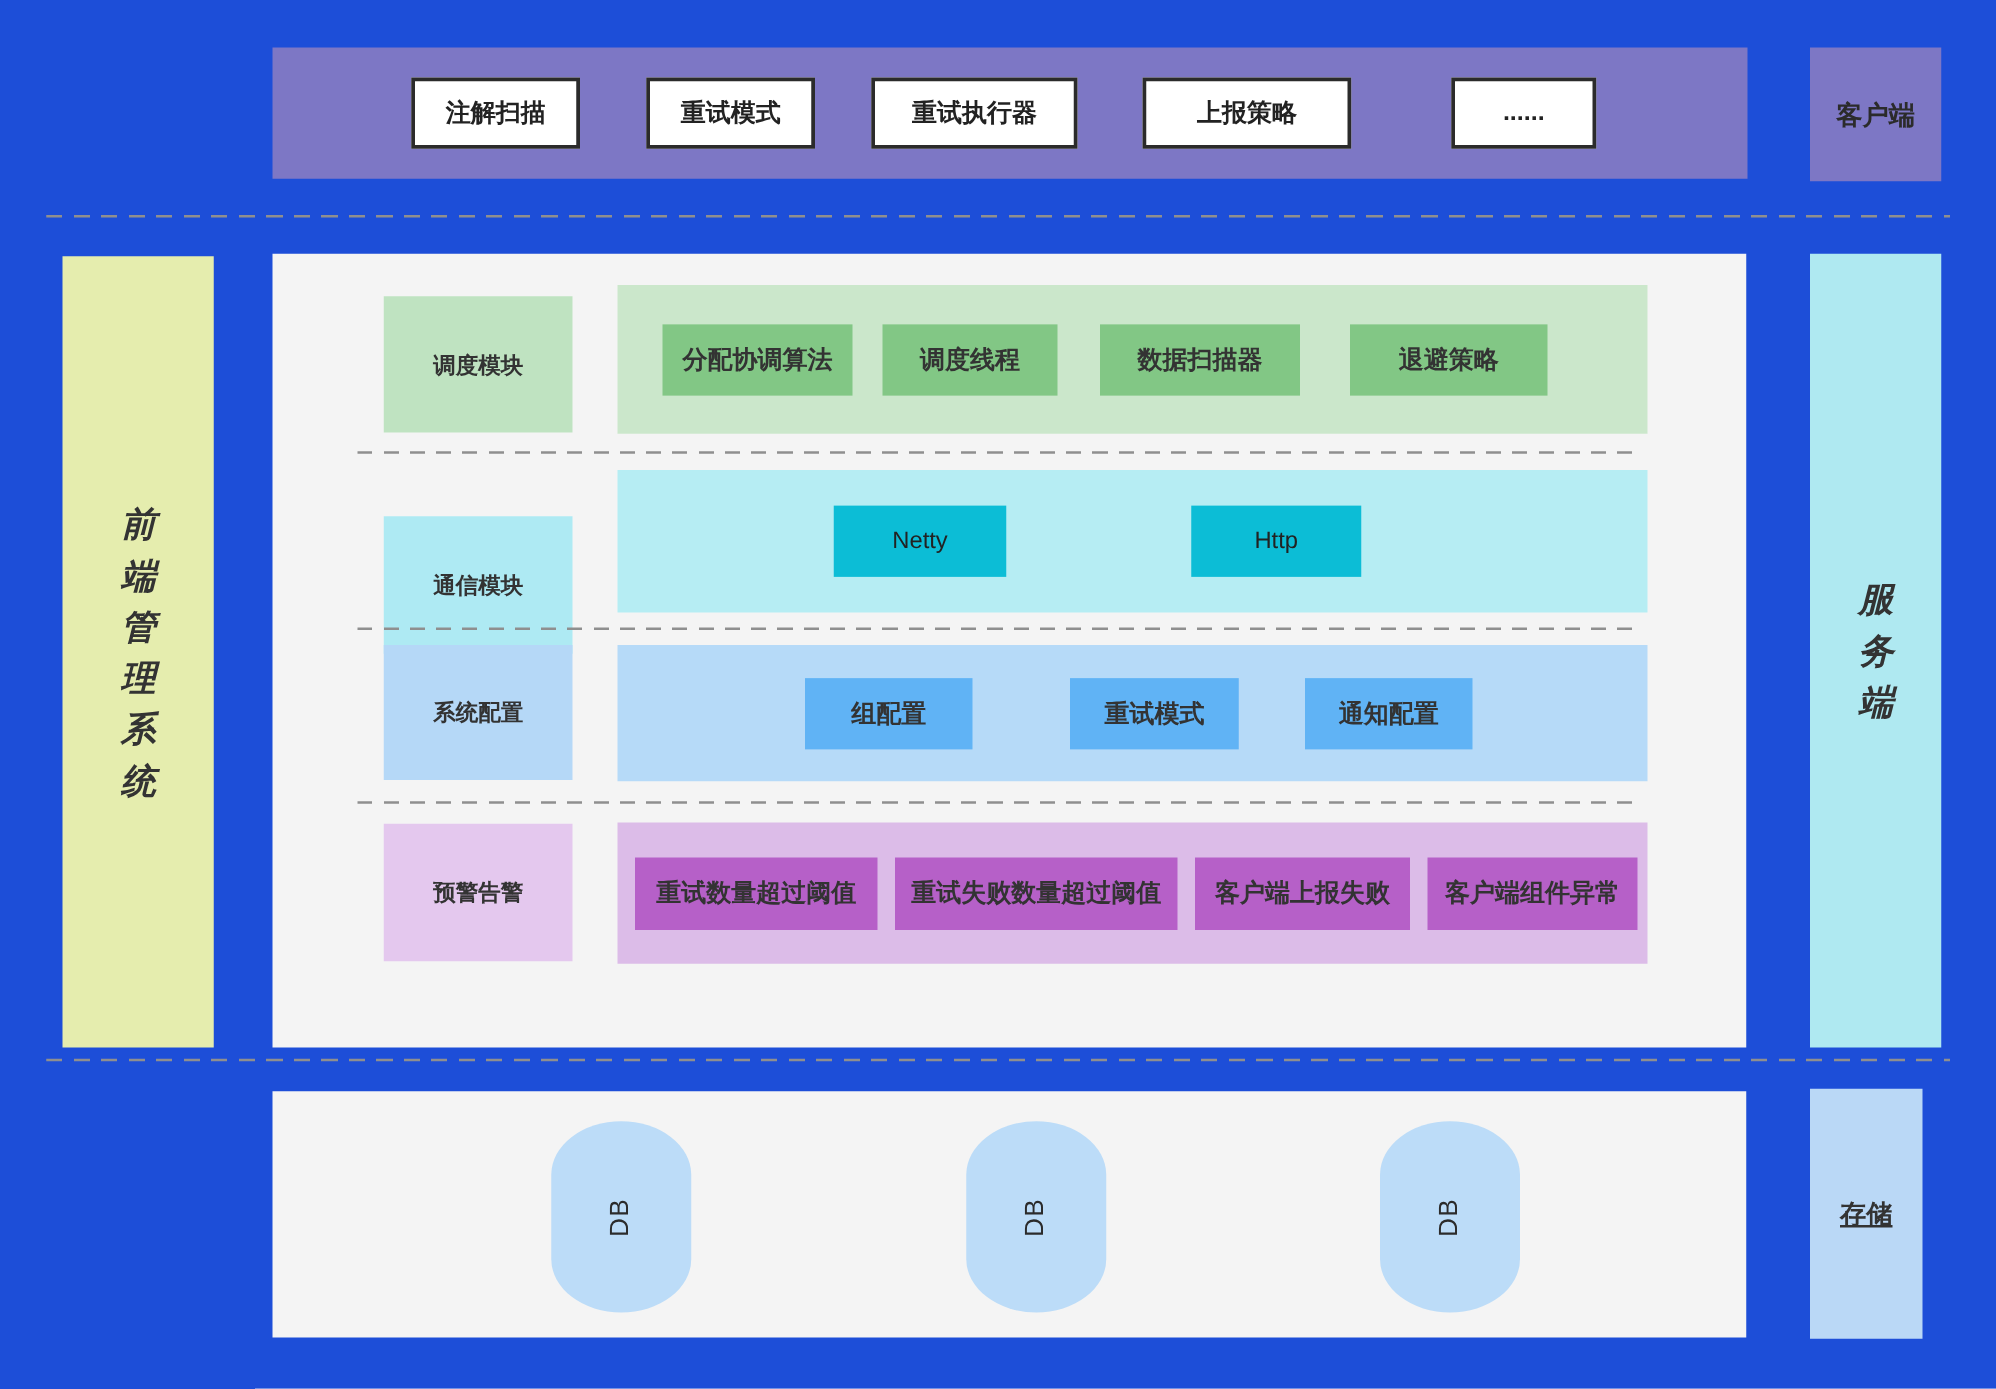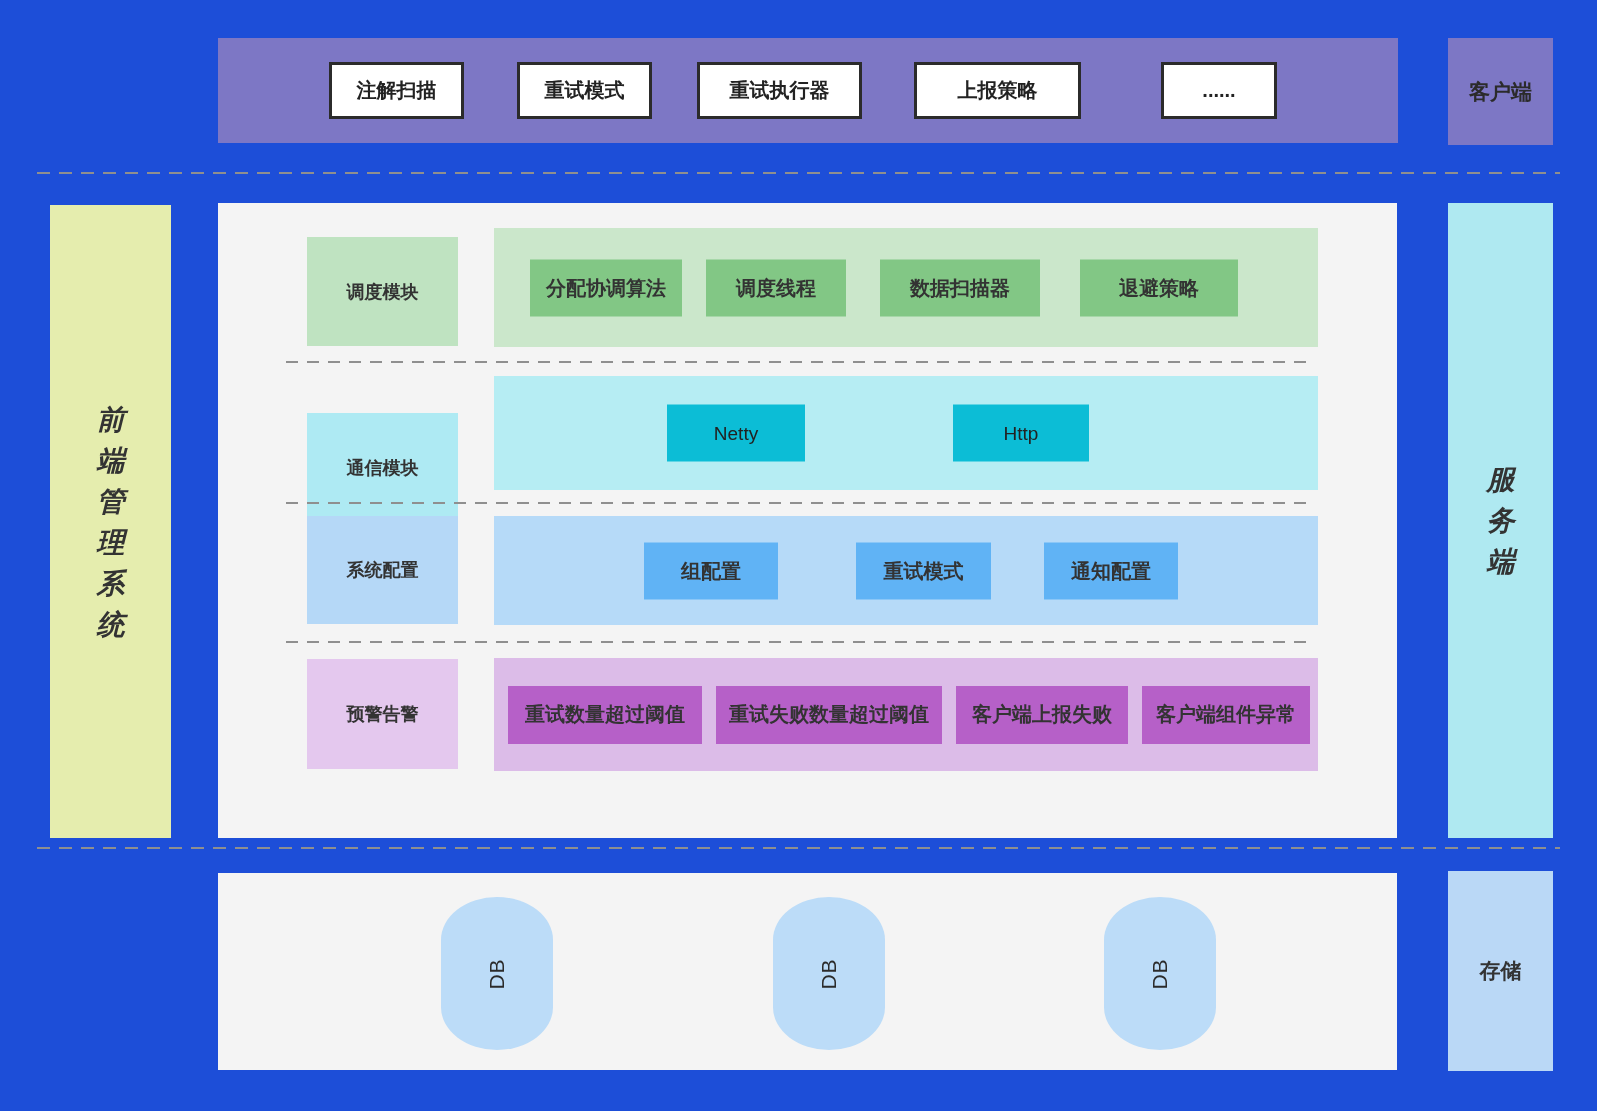--- a/index.html
+++ b/index.html
@@ -60,22 +60,22 @@
   .body-purple{top:455px;height:113px;background:#dcbce8;}
   .it-purple{background:#b660c8;height:58px;}
   .p0{left:14px;width:194px;} .p1{left:222px;width:226px;text-align:right;} .p2{left:462px;width:172px;} .p3{left:648px;width:168px;}
 
   
   .bottom-panel{position:absolute;left:218px;top:873px;width:1179px;height:197px;background:#f4f4f4;}
   .db{position:absolute;top:24px;width:112px;height:153px;background:#bcdcf8;border-radius:50%/28%;
         display:flex;align-items:center;justify-content:center;}
   .db1{left:223px;} .db2{left:555px;} .db3{left:886px;}
   .db-text{transform:rotate(-90deg);font-size:21px;color:#2b2b2b;letter-spacing:1px;}
-  .storage-side{position:absolute;left:1448px;top:871px;width:105px;height:200px;background:#bad8f6;
-        display:flex;align-items:center;justify-content:center;font-size:21px;font-weight:700;color:#333;}
+  .storage-side{position:absolute;left:1448px;top:871px;width:90px;height:200px;background:#bad8f6;
+        display:flex;align-items:center;justify-content:center;font-size:21px;font-weight:700;color:#333;text-decoration:underline;}
 </style>
 </head>
 <body>
 
 <div class="canvas">
 
   <div class="client-bar">
     <div class="cbox cbox1">注解扫描</div>
     <div class="cbox cbox2">重试模式</div>
     <div class="cbox cbox3">重试执行器</div>

